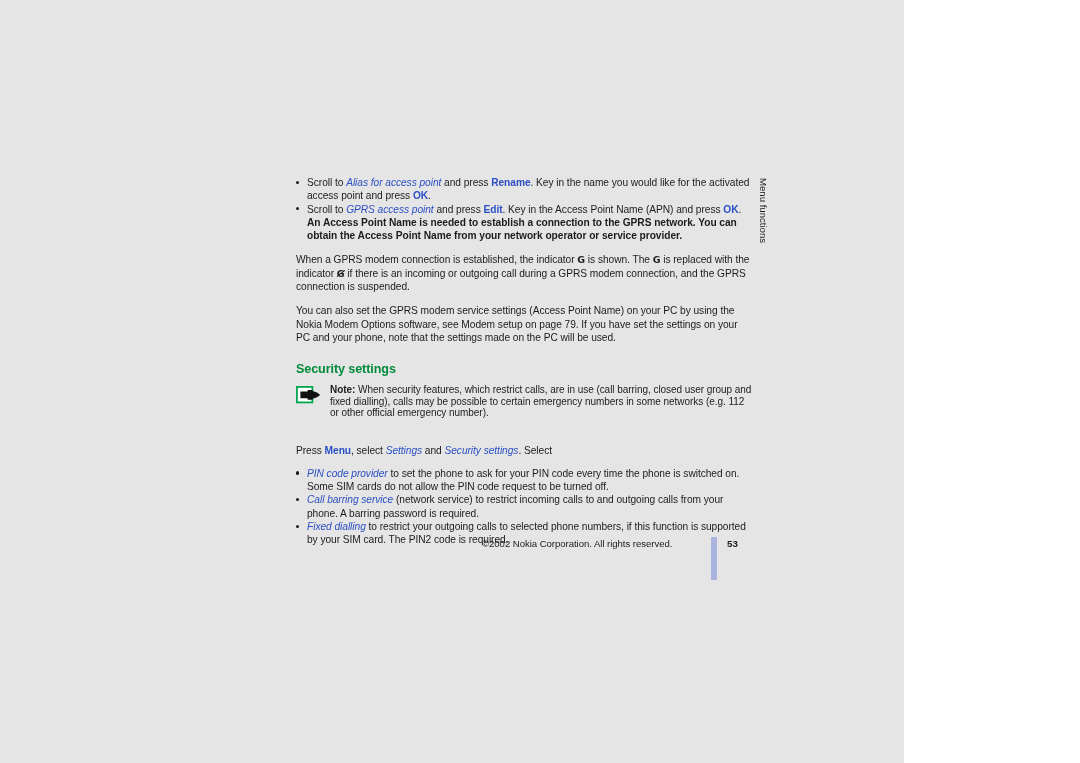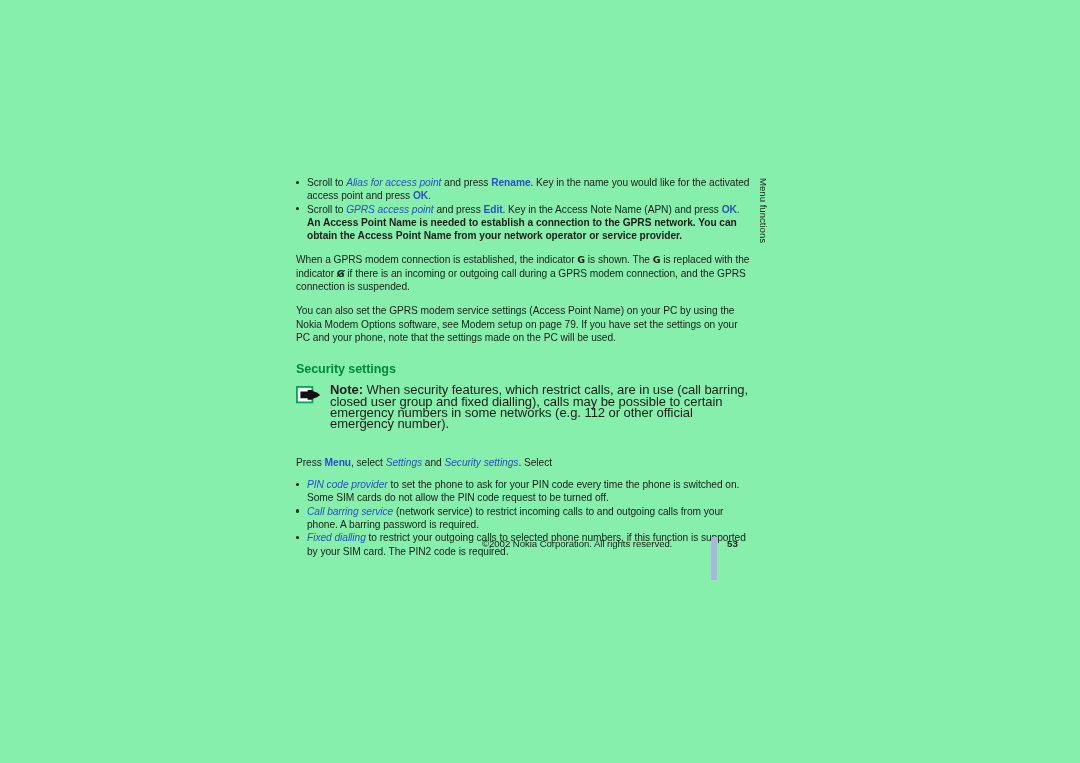--- a/index.html
+++ b/index.html
@@ -13,23 +13,23 @@
     position: relative;
     font-family: "Liberation Sans", sans-serif;
     color: #1a1a1a;
     overflow: hidden;
   }
 
   
   #page-sheet {
     position: absolute;
     left: 0; top: 0;
-    width: 1080px;
+    width: 904px;
     height: 763px;
-    background: #86efac;
+    background: #e5e5e5;
   }
 
   
   #content-column {
     position: absolute;
     left: 296px;
     top: 176px;
     width: 456px;
   }
 
@@ -115,21 +115,21 @@
   .note-icon {
     flex: 0 0 auto;
     width: 25px;
     height: 18px;
     margin-top: 2px;
     margin-right: 9px;
     position: relative;
   }
   .note-text {
     flex: 1 1 auto;
-    font-size: 13px;
+    font-size: 10px;
     line-height: 11.4px;
     color: #1c1c1c;
     letter-spacing: -0.05px;
   }
 
   
   #side-tab {
     position: absolute;
     left: 752px;
     top: 178px;
@@ -192,21 +192,21 @@
 
     <ul class="bullets">
 
       <li class="body-text">
         <span class="bullet-dot"></span>
         <span><span>Scroll to </span><span class="blue-i">Alias for access point</span><span> and press </span><span class="blue b">Rename</span><span>. Key in the name you would like for the activated access point and press </span><span class="blue b">OK</span><span>.</span></span>
       </li>
 
       <li class="body-text gap-6">
         <span class="bullet-dot"></span>
-        <span><span>Scroll to </span><span class="blue-i">GPRS access point</span><span> and press </span><span class="blue b">Edit</span><span>. Key in the Access Note Name (APN) and press </span><span class="blue b">OK</span><span>.</span></span>
+        <span><span>Scroll to </span><span class="blue-i">GPRS access point</span><span> and press </span><span class="blue b">Edit</span><span>. Key in the Access Point Name (APN) and press </span><span class="blue b">OK</span><span>.</span></span>
       </li>
 
       <li class="body-text sub-para" style="padding-left:11px;list-style:none;font-weight:bold;">
         <span>An Access Point Name is needed to establish a connection to the GPRS network. You can obtain the Access Point Name from your network operator or service provider.</span>
       </li>
 
     </ul>
 
     <p class="body-text gap-11 para"><span>When a GPRS modem connection is established, the indicator </span><span class="ind">G</span><span> is shown. The </span><span class="ind">G</span><span> is replaced with the indicator </span><span class="ind-strike">G</span><span> if there is an incoming or outgoing call during a GPRS modem connection, and the GPRS connection is suspended.</span></p>
 

